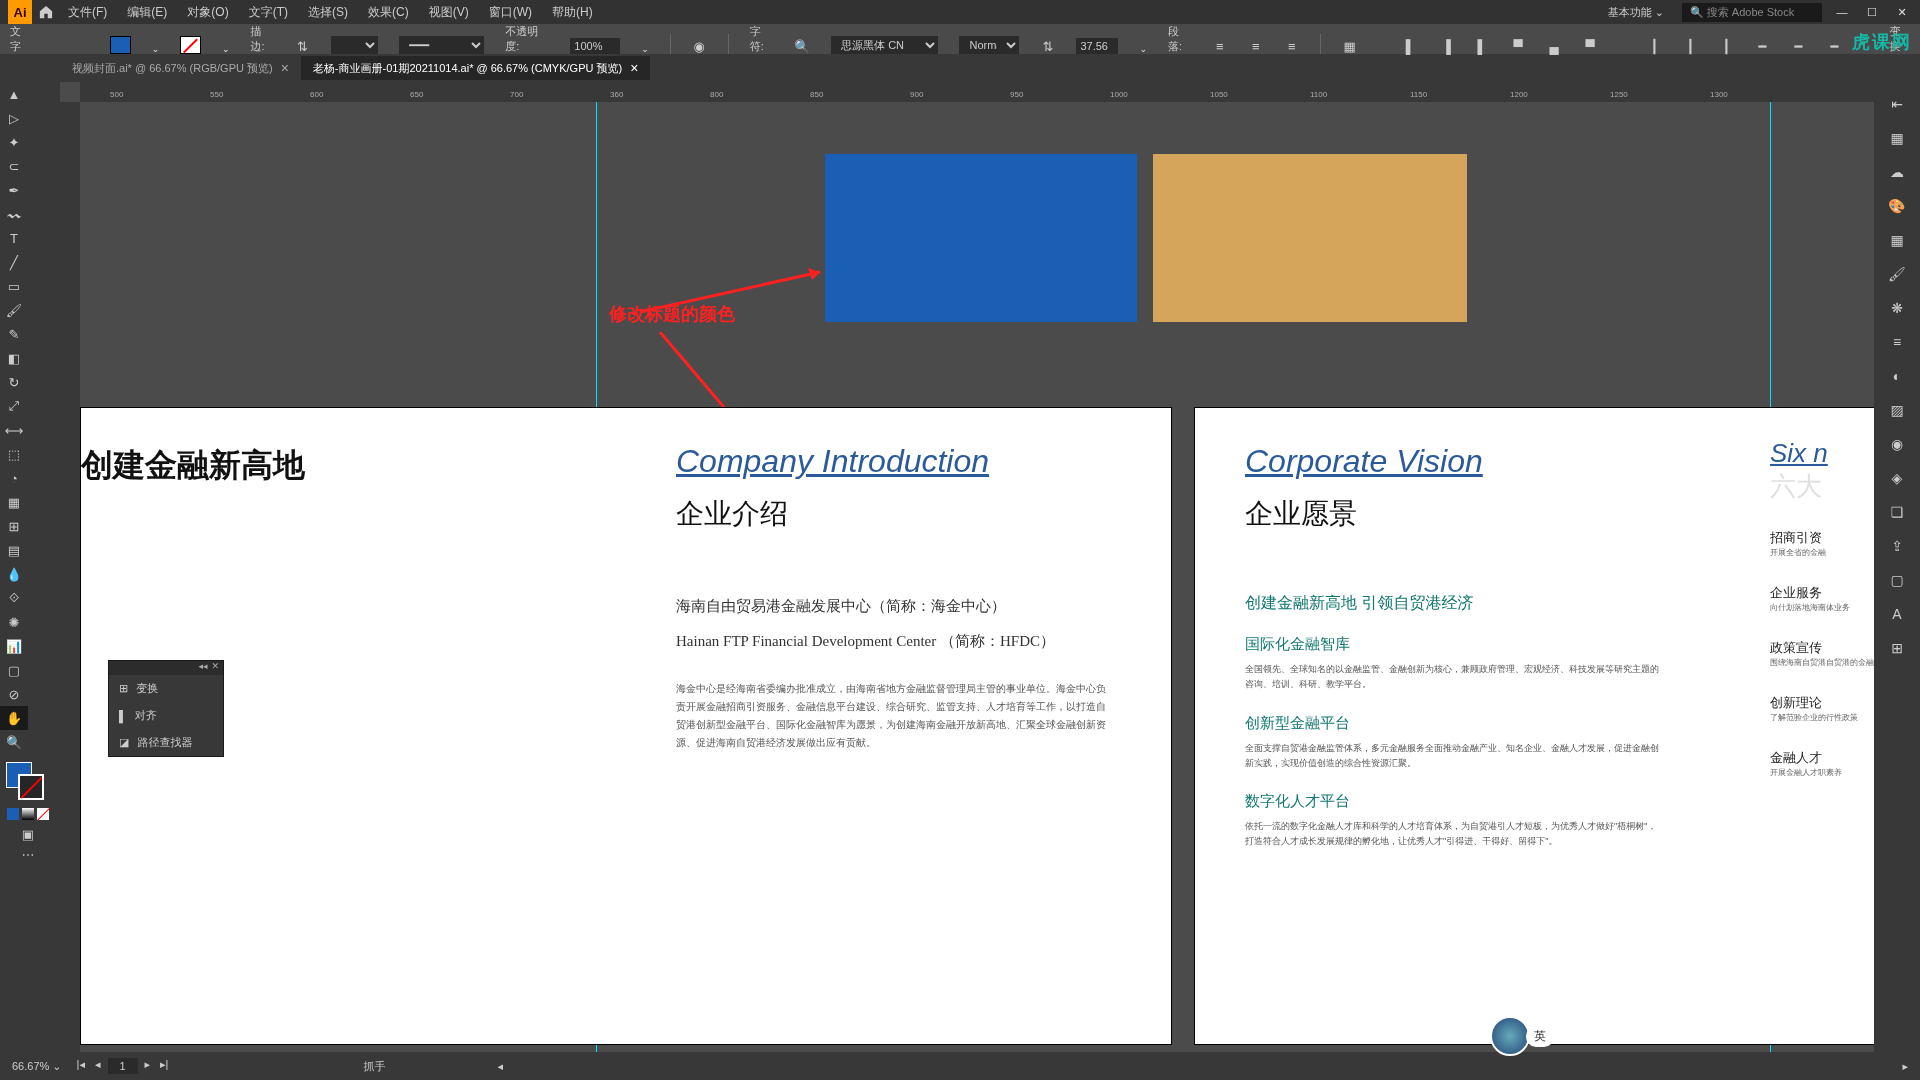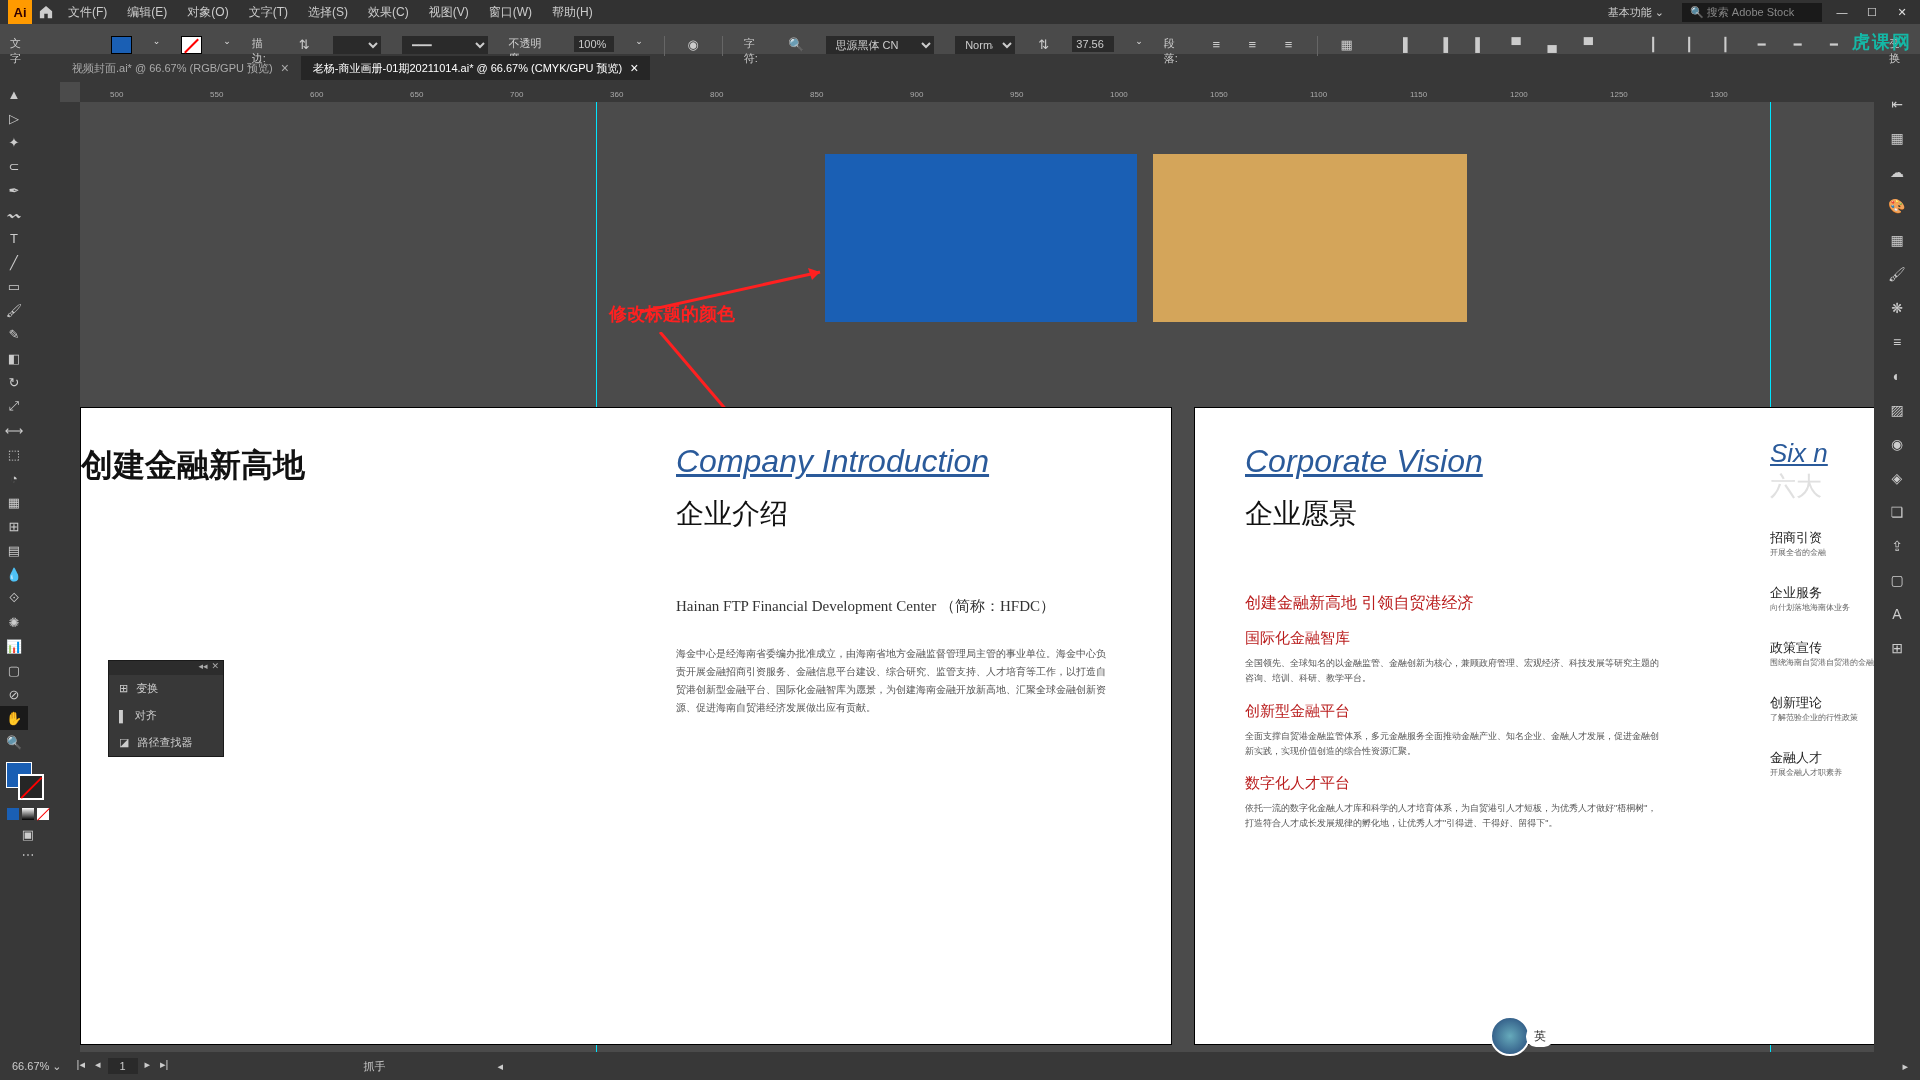--- a/index.html
+++ b/index.html
@@ -5,27 +5,27 @@
 * { margin: 0; padding: 0; box-sizing: border-box; font-family: "Microsoft YaHei", sans-serif; }
 body { background: #262626; color: #e0e0e0; overflow: hidden; width: 1920px; height: 1080px; position: relative; }
 .menubar { height: 24px; background: #323232; display: flex; align-items: center; padding: 0 8px; font-size: 12px; gap: 4px; }
 .ai-logo { width: 24px; height: 24px; background: #ff9a00; color: #330000; font-weight: bold; font-size: 13px; display: flex; align-items: center; justify-content: center; }
 .home-icon { width: 20px; height: 20px; display: flex; align-items: center; justify-content: center; cursor: pointer; }
 .menu-item { padding: 2px 8px; cursor: pointer; color: #ccc; }
 .menubar-right { margin-left: auto; display: flex; align-items: center; gap: 10px; }
 .workspace-label { font-size: 11px; color: #ccc; padding: 2px 8px; }
 .search-box { background: #1a1a1a; padding: 2px 8px; font-size: 11px; color: #888; width: 140px; }
 .win-btn { width: 20px; height: 20px; display: flex; align-items: center; justify-content: center; cursor: pointer; font-size: 11px; }
-.options-bar { height: 30px; background: #4a4a4a; display: flex; align-items: flex-start; padding: 12px 10px; font-size: 11px; gap: 21px; }
+.options-bar { height: 30px; background: #4a4a4a; display: flex; align-items: flex-end; padding: 0 10px; font-size: 11px; gap: 21px; }
 .opt-label { color: #ccc; font-size: 11px; }
 .fill-swatch { width: 22px; height: 18px; background: #1a5fb4; border: 1px solid #000; }
 .stroke-swatch { width: 22px; height: 18px; background: #fff; border: 1px solid #000; position: relative; }
 .stroke-swatch::after { content: ''; position: absolute; width: 100%; height: 2px; background: red; top: 50%; left: 0; transform: rotate(-45deg); }
 .opt-sel { background: #2a2a2a; color: #ccc; padding: 2px 6px; font-size: 11px; border: none; }
-.opt-input { background: #2a2a2a; color: #ccc; padding: 2px 4px; font-size: 11px; border: none; width: 40px; }
+.opt-input { background: #2a2a2a; color: #ccc; padding: 2px 4px; font-size: 11px; border: none; width: 50px; }
 .divider { width: 1px; height: 20px; background: #666; }
 .opt-icon { width: 16px; height: 16px; display: flex; align-items: center; justify-content: center; cursor: pointer; font-size: 13px; color: #ccc; }
 .tabs-bar { height: 28px; background: #383838; display: flex; align-items: center; font-size: 11px; padding-left: 60px; }
 .doc-tab { padding: 4px 12px; color: #aaa; display: flex; align-items: center; gap: 8px; cursor: pointer; }
 .doc-tab.active { background: #262626; color: #fff; }
 .tab-close { cursor: pointer; font-size: 14px; }
 .workspace { position: absolute; top: 82px; left: 60px; right: 46px; bottom: 28px; background: #4b4b4b; overflow: hidden; }
 .ruler-h { position: absolute; top: 0; left: 20px; right: 0; height: 20px; background: #383838; font-size: 8px; color: #aaa; display: flex; }
 .ruler-tick { position: absolute; top: 8px; font-size: 8px; }
 .ruler-v { position: absolute; top: 20px; left: 0; width: 20px; bottom: 0; background: #383838; }
@@ -38,21 +38,21 @@
 .arrow-line { position: absolute; pointer-events: none; }
 .artboard { position: absolute; background: #fff; border: 1px solid #000; }
 .artboard1 { top: 305px; left: 0; width: 1092px; height: 638px; }
 .artboard2 { top: 305px; left: 1114px; width: 720px; height: 638px; }
 .page-content { padding: 35px 50px; color: #000; }
 .cn-heading { font-size: 32px; font-weight: bold; color: #111; line-height: 1.4; }
 .en-title { font-size: 32px; font-style: italic; color: #2a5a9a; text-decoration: underline; margin-bottom: 15px; }
 .cn-subtitle { font-size: 28px; color: #111; margin-bottom: 60px; }
 .body-text { font-size: 15px; color: #333; line-height: 1.8; margin-bottom: 8px; font-family: serif; }
 .small-text { font-size: 10px; color: #555; line-height: 1.8; margin-top: 25px; }
-.section-head { font-size: 15px; color: #b91c1c; margin-top: 15px; margin-bottom: 8px; }
+.section-head { font-size: 15px; color: #0f766e; margin-top: 21px; margin-bottom: 8px; }
 .section-body { font-size: 9px; color: #555; line-height: 1.7; }
 .toolbox { position: absolute; top: 82px; left: 0; width: 60px; bottom: 28px; background: #383838; display: flex; flex-direction: column; flex-wrap: wrap; align-content: flex-start; }
 .tool { width: 28px; height: 24px; display: flex; align-items: center; justify-content: center; cursor: pointer; font-size: 13px; color: #ccc; }
 .tool.active { background: #1a1a1a; }
 .tool-colors { width: 56px; height: 46px; position: relative; margin-top: 6px; }
 .tc-fill { position: absolute; top: 2px; left: 6px; width: 26px; height: 26px; background: #1a5fb4; border: 1px solid #fff; }
 .tc-stroke { position: absolute; top: 14px; left: 18px; width: 26px; height: 26px; background: #262626; border: 2px solid #fff; }
 .tc-stroke::after { content: ''; position: absolute; width: 130%; height: 2px; background: red; top: 50%; left: -15%; transform: rotate(-45deg); }
 .panel-dock { position: absolute; top: 82px; right: 0; width: 46px; bottom: 28px; background: #383838; display: flex; flex-direction: column; align-items: center; gap: 10px; padding-top: 10px; }
 .dock-icon { width: 24px; height: 24px; display: flex; align-items: center; justify-content: center; cursor: pointer; font-size: 14px; color: #ccc; }
@@ -245,20 +245,21 @@
         <polygon points="95,100 82,94 90,84" fill="#ff2020"></polygon>
       </svg>
 
     <div class="artboard artboard1">
       <div class="page-content" style="padding-left:0;width:500px">
         <div class="cn-heading">创建金融新高地</div>
       </div>
       <div class="page-content" style="position:absolute;top:0;left:545px;width:530px">
         <div class="en-title">Company Introduction</div>
         <div class="cn-subtitle">企业介绍</div>
+        <div class="body-text">海南自由贸易港金融发展中心（简称：海金中心）</div>
         <div class="body-text">Hainan FTP Financial Development Center （简称：HFDC）</div>
         <div class="small-text">海金中心是经海南省委编办批准成立，由海南省地方金融监督管理局主管的事业单位。海金中心负责开展金融招商引资服务、金融信息平台建设、综合研究、监管支持、人才培育等工作，以打造自贸港创新型金融平台、国际化金融智库为愿景，为创建海南金融开放新高地、汇聚全球金融创新资源、促进海南自贸港经济发展做出应有贡献。</div>
       </div>
     </div>
 
     <div class="artboard artboard2">
       <div class="page-content" style="width:520px">
         <div class="en-title">Corporate Vision</div>
         <div class="cn-subtitle">企业愿景</div>
         <div class="section-head" style="font-size:16px">创建金融新高地 引领自贸港经济</div>

